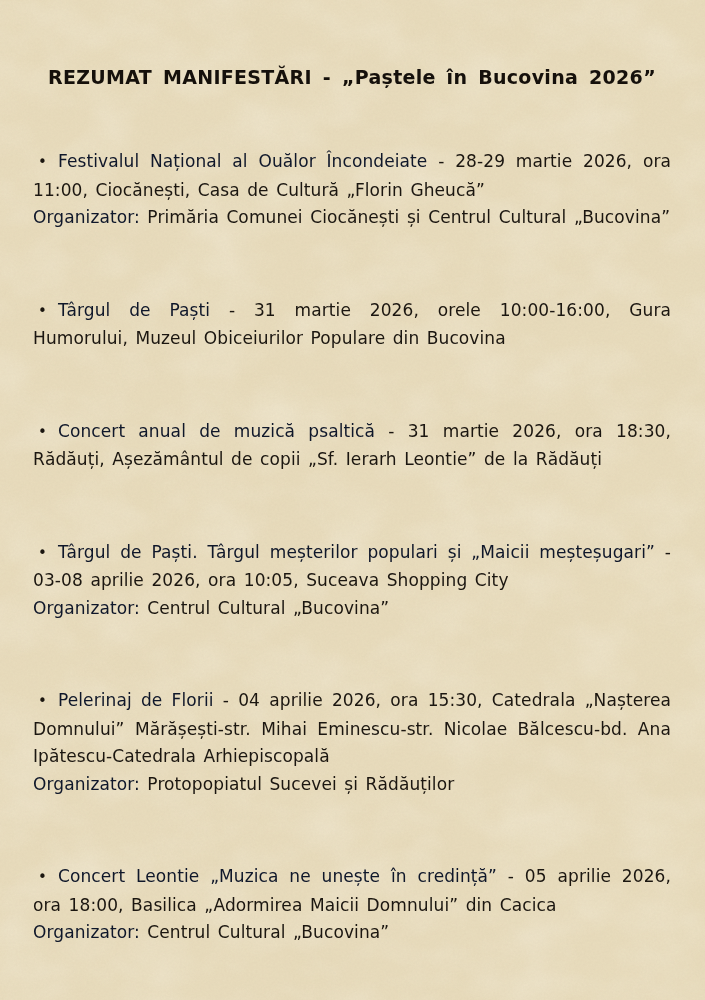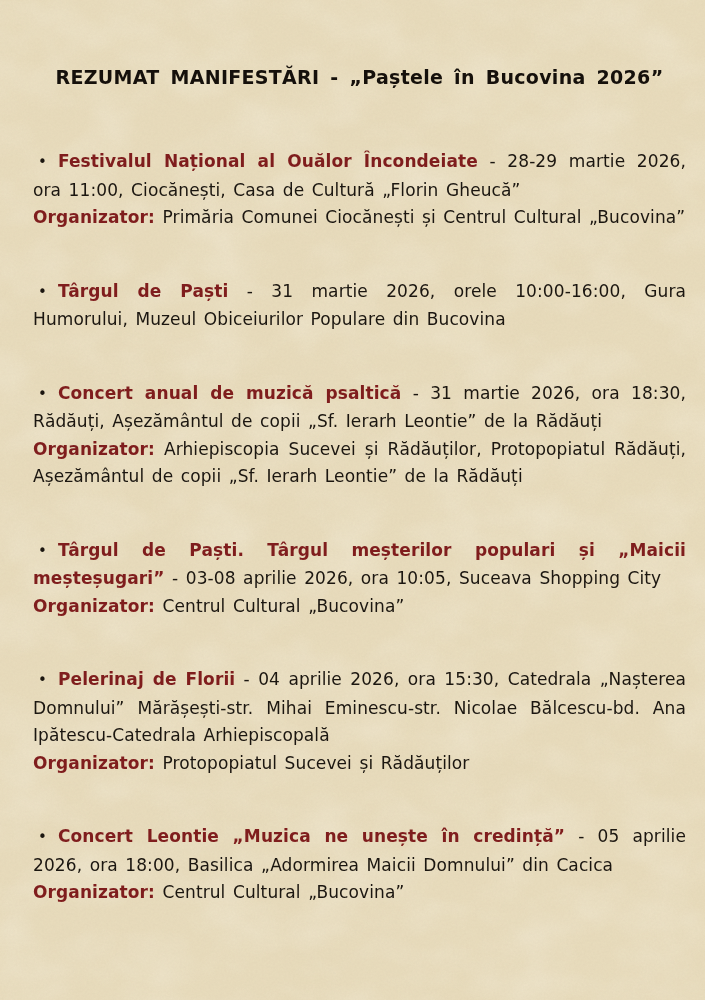--- a/index.html
+++ b/index.html
@@ -23,55 +23,55 @@
     position: absolute;
     top: 0;
     left: 0;
     z-index: 0;
     display: block;
   }
   .content {
     position: absolute;
     inset: 0;
     z-index: 1;
-    padding: 64px 19px 0 33px;
+    padding: 64px 34px 0 33px;
     box-sizing: border-box;
   }
   .doc-title {
     font-size: 19px;
     line-height: 27px;
     font-weight: bold;
     text-align: center;
     margin: 0;
     letter-spacing: 0.3px;
     word-spacing: 4px;
     color: #15100b;
   }
   .events {
     margin-top: 57px;
   }
   .event + .event {
-    margin-top: 46px;
+    margin-top: 65px;
   }
   .event p {
     margin: 0;
     font-size: 17px;
     line-height: 27.5px;
     text-align: justify;
     word-spacing: 2px;
     letter-spacing: 0.1px;
   }
   .bullet {
     display: inline-block;
     margin: 0 11px 0 5px;
     font-size: 15px;
   }
   strong {
-    font-weight: bold;
-    color: #7f1d1d;
+    font-weight: normal;
+    color: #0f172a;
   }
 </style>
 </head>
 <body>
 
 <div class="page">
 
   <svg class="texture" width="705" height="1000" aria-hidden="true">
     <defs>
       <filter id="blotches" x="0" y="0" width="100%" height="100%">
@@ -103,21 +103,20 @@
         <p class="head"><span class="bullet">•</span><strong>Festivalul Național al Ouălor Încondeiate</strong><span> - 28-29 martie 2026, ora 11:00, Ciocănești, Casa de Cultură „Florin Gheucă”</span></p>
         <p class="org"><strong>Organizator:</strong> <span>Primăria Comunei Ciocănești și Centrul Cultural „Bucovina”</span></p>
       </div>
 
       <div class="event">
         <p class="head"><span class="bullet">•</span><strong>Târgul de Paști</strong><span> - 31 martie 2026, orele 10:00-16:00, Gura Humorului, Muzeul Obiceiurilor Populare din Bucovina</span></p>
       </div>
 
       <div class="event">
         <p class="head"><span class="bullet">•</span><strong>Concert anual de muzică psaltică</strong><span> - 31 martie 2026, ora 18:30, Rădăuți, Așezământul de copii „Sf. Ierarh Leontie” de la Rădăuți</span></p>
-        <p class="org"><strong>Organizator:</strong> <span>Arhiepiscopia Sucevei și Rădăuților, Protopopiatul Rădăuți, Așezământul de copii „Sf. Ierarh Leontie” de la Rădăuți</span></p>
       </div>
 
       <div class="event">
         <p class="head"><span class="bullet">•</span><strong>Târgul de Paști. Târgul meșterilor populari și „Maicii meșteșugari”</strong><span> - 03-08 aprilie 2026, ora 10:05, Suceava Shopping City</span></p>
         <p class="org"><strong>Organizator:</strong> <span>Centrul Cultural „Bucovina”</span></p>
       </div>
 
       <div class="event">
         <p class="head"><span class="bullet">•</span><strong>Pelerinaj de Florii</strong><span> - 04 aprilie 2026, ora 15:30, Catedrala „Nașterea Domnului” Mărășești-str. Mihai Eminescu-str. Nicolae Bălcescu-bd. Ana Ipătescu-Catedrala Arhiepiscopală</span></p>
         <p class="org"><strong>Organizator:</strong> <span>Protopopiatul Sucevei și Rădăuților</span></p>

